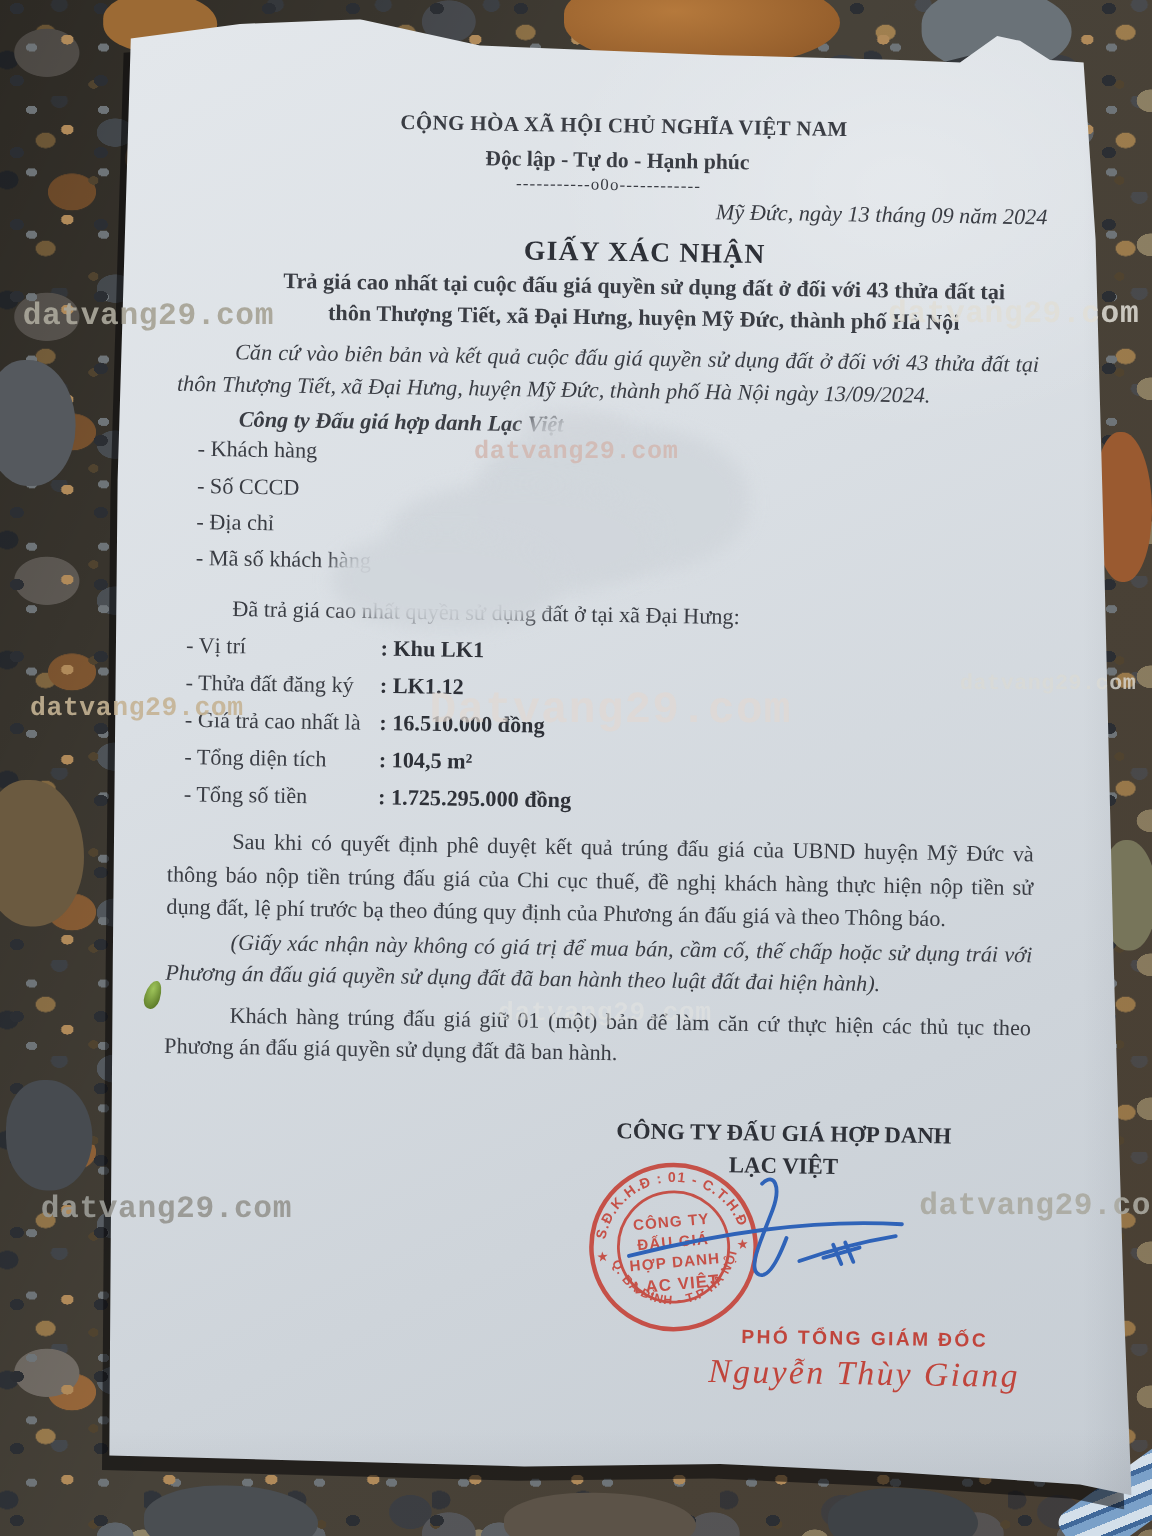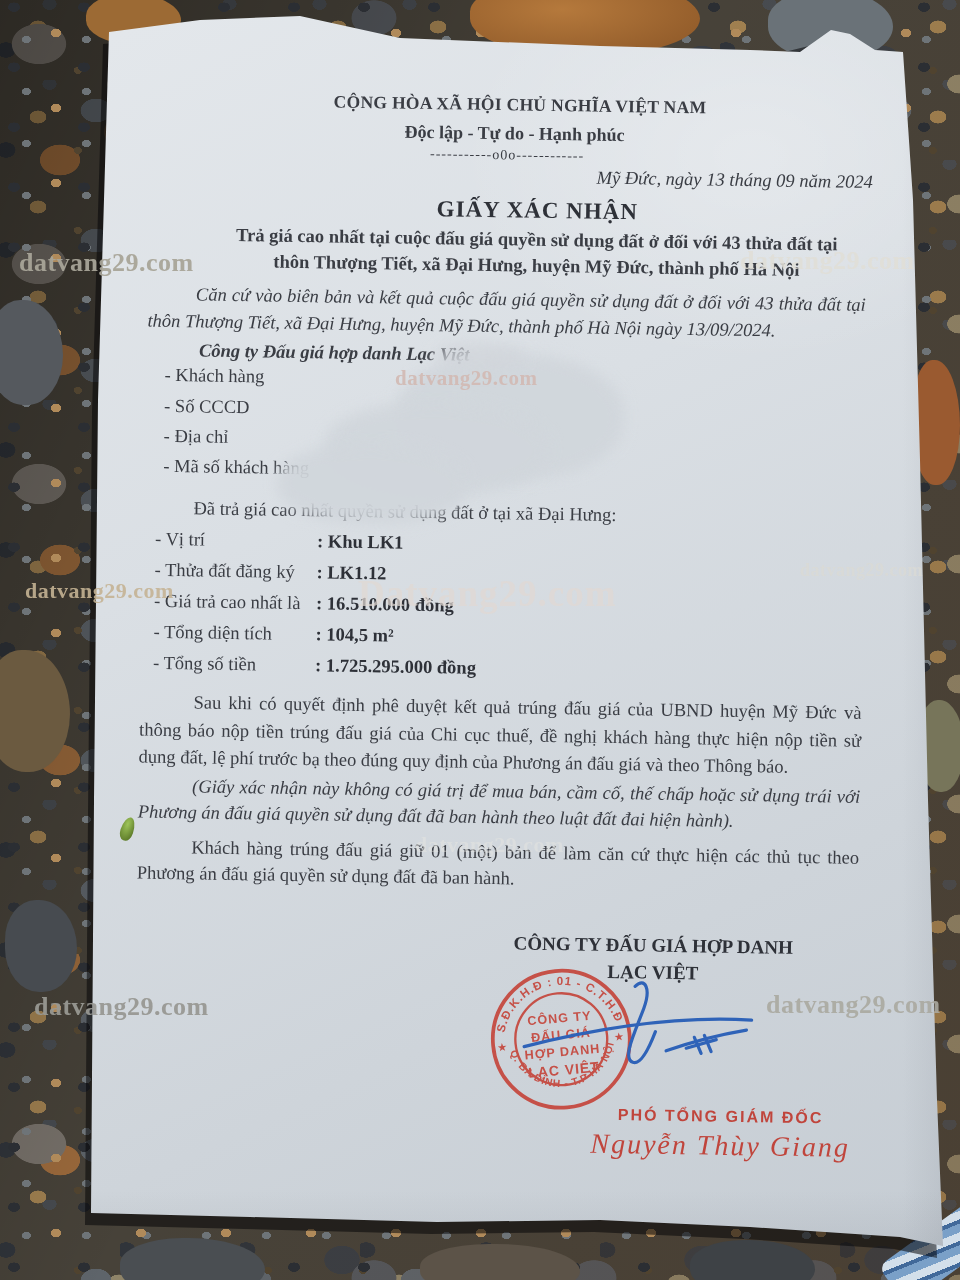--- a/index.html
+++ b/index.html
@@ -61,21 +61,21 @@
 
   .blob{position:absolute;background:rgba(209,214,219,.93);border-radius:46%;filter:blur(7px);}
 
   
   .stamp{left:502px;top:957px;width:150px;height:150px;transform:rotate(-6deg);opacity:.92;}
   .stamp text{font-family:"Liberation Sans","DejaVu Sans",sans-serif;font-weight:bold;fill:#c5463c;}
   .sig{left:532px;top:968px;width:260px;height:100px;}
 
   
   .wm{position:absolute;z-index:8;font-weight:bold;white-space:nowrap;letter-spacing:.5px;
-      font-family:Liberation Serif, serif;text-align:right;}
+      font-family:Liberation Mono, monospace;text-align:right;}
   .bug{position:absolute;z-index:9;left:121px;top:817px;width:13px;height:24px;transform:rotate(18deg);
        background:radial-gradient(ellipse at 40% 30%, #9ec45a, #5c7a28 80%);
        border-radius:50% 50% 45% 45% / 60% 60% 40% 40%;}
   .straw{position:absolute;z-index:2;left:878px;top:1218px;width:150px;height:48px;transform:rotate(-36deg);
        border-radius:10px;background:repeating-linear-gradient(14deg,#d3dfea 0 8px,#7aa0c8 8px 16px,#41699a 16px 20px);}
 </style>
 </head>
 <body>
 
 <div class="layer rocks"></div>

